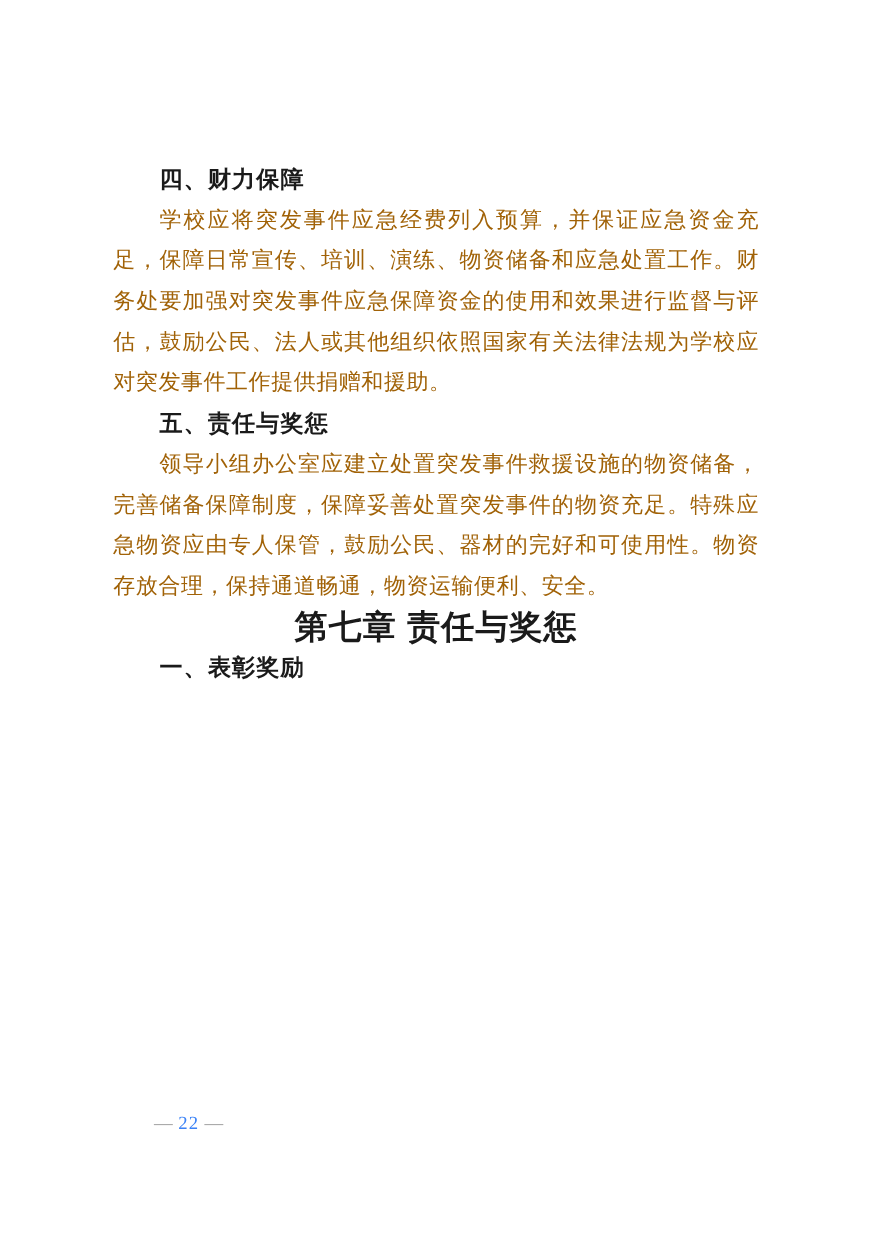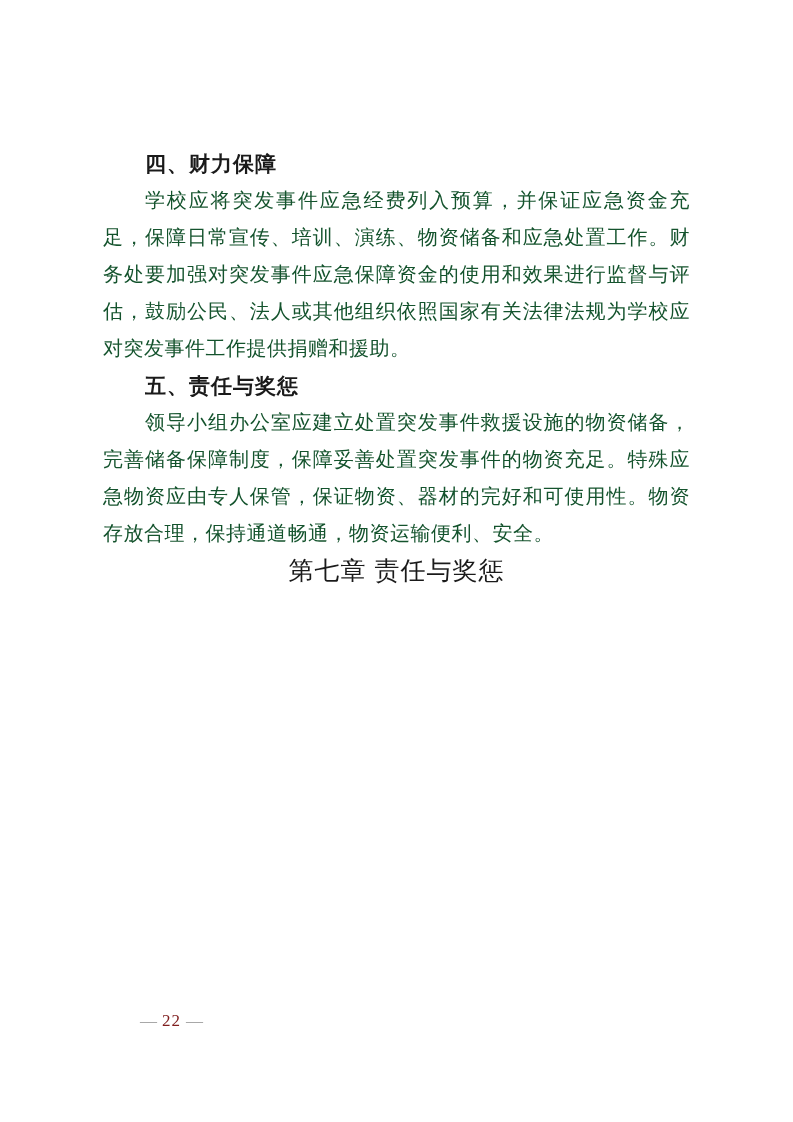--- a/index.html
+++ b/index.html
@@ -29,62 +29,63 @@
     line-height: 37px;
     color: #1a1a1a;
     text-indent: 42px;
     letter-spacing: 1px;
   }
   .para {
     margin: 0;
     font-family: "Liberation Serif", "DejaVu Serif", serif;
     font-size: 20px;
     line-height: 37px;
-    color: #14532d;
+    color: #a16207;
     text-indent: 42px;
     text-align: justify;
     letter-spacing: 0.5px;
   }
   .chapter-heading {
     margin: 0;
     font-family: "Liberation Sans", "DejaVu Sans", sans-serif;
-    font-weight: 400;
-    font-size: 25px;
+    font-weight: 700;
+    font-size: 30px;
     line-height: 37px;
     color: #1a1a1a;
     text-align: center;
     text-indent: 0;
     letter-spacing: 1px;
   }
   .footer {
     position: absolute;
     top: 1010px;
     left: 135px;
     font-family: "Liberation Serif", "DejaVu Serif", serif;
     font-size: 17px;
     line-height: 22px;
     white-space: nowrap;
   }
   .footer .dash {
     color: #9a9a9a;
     padding: 0 5px;
   }
   .footer .num {
-    color: #7f1d1d;
+    color: #3b82f6;
     letter-spacing: 1px;
   }
 </style>
 </head>
 <body>
 
 <div class="page">
   <div class="content">
     <h3 class="sec-heading">四、财力保障</h3>
     <p class="para">学校应将突发事件应急经费列入预算，并保证应急资金充足，保障日常宣传、培训、演练、物资储备和应急处置工作。财务处要加强对突发事件应急保障资金的使用和效果进行监督与评估，鼓励公民、法人或其他组织依照国家有关法律法规为学校应对突发事件工作提供捐赠和援助。</p>
     <h3 class="sec-heading">五、责任与奖惩</h3>
-    <p class="para">领导小组办公室应建立处置突发事件救援设施的物资储备，完善储备保障制度，保障妥善处置突发事件的物资充足。特殊应急物资应由专人保管，保证物资、器材的完好和可使用性。物资存放合理，保持通道畅通，物资运输便利、安全。</p>
+    <p class="para">领导小组办公室应建立处置突发事件救援设施的物资储备，完善储备保障制度，保障妥善处置突发事件的物资充足。特殊应急物资应由专人保管，鼓励公民、器材的完好和可使用性。物资存放合理，保持通道畅通，物资运输便利、安全。</p>
     <h2 class="chapter-heading">第七章 责任与奖惩</h2>
+    <h3 class="sec-heading">一、表彰奖励</h3>
   </div>
 
   <div class="footer">
     <span class="dash">—</span><span class="num">22</span><span class="dash">—</span>
   </div>
 </div>
 
 </body></html>

